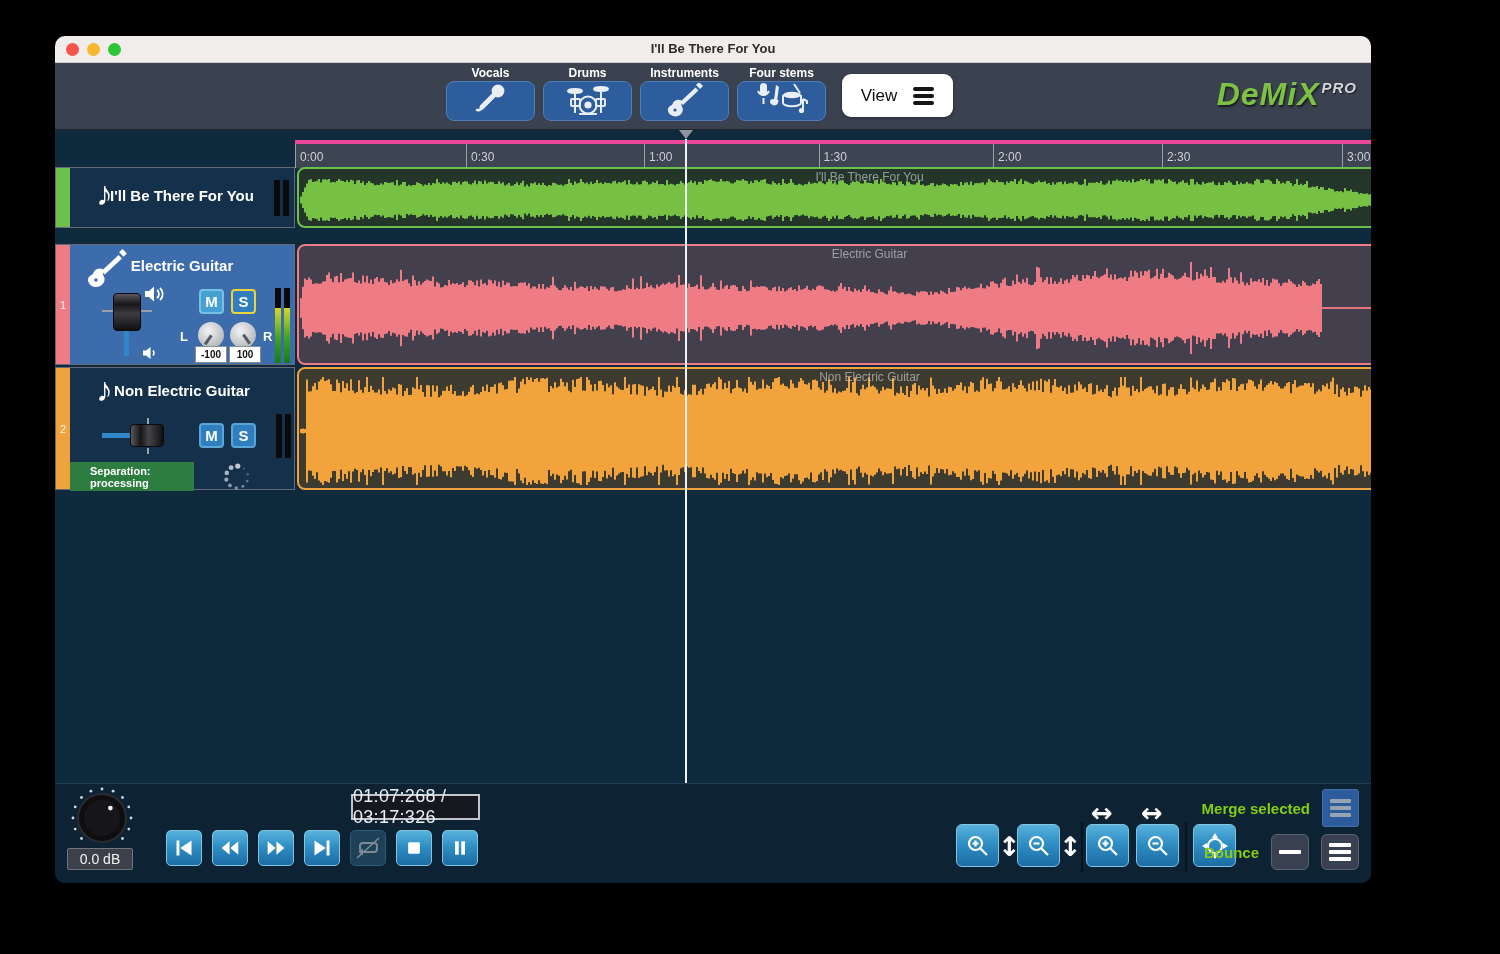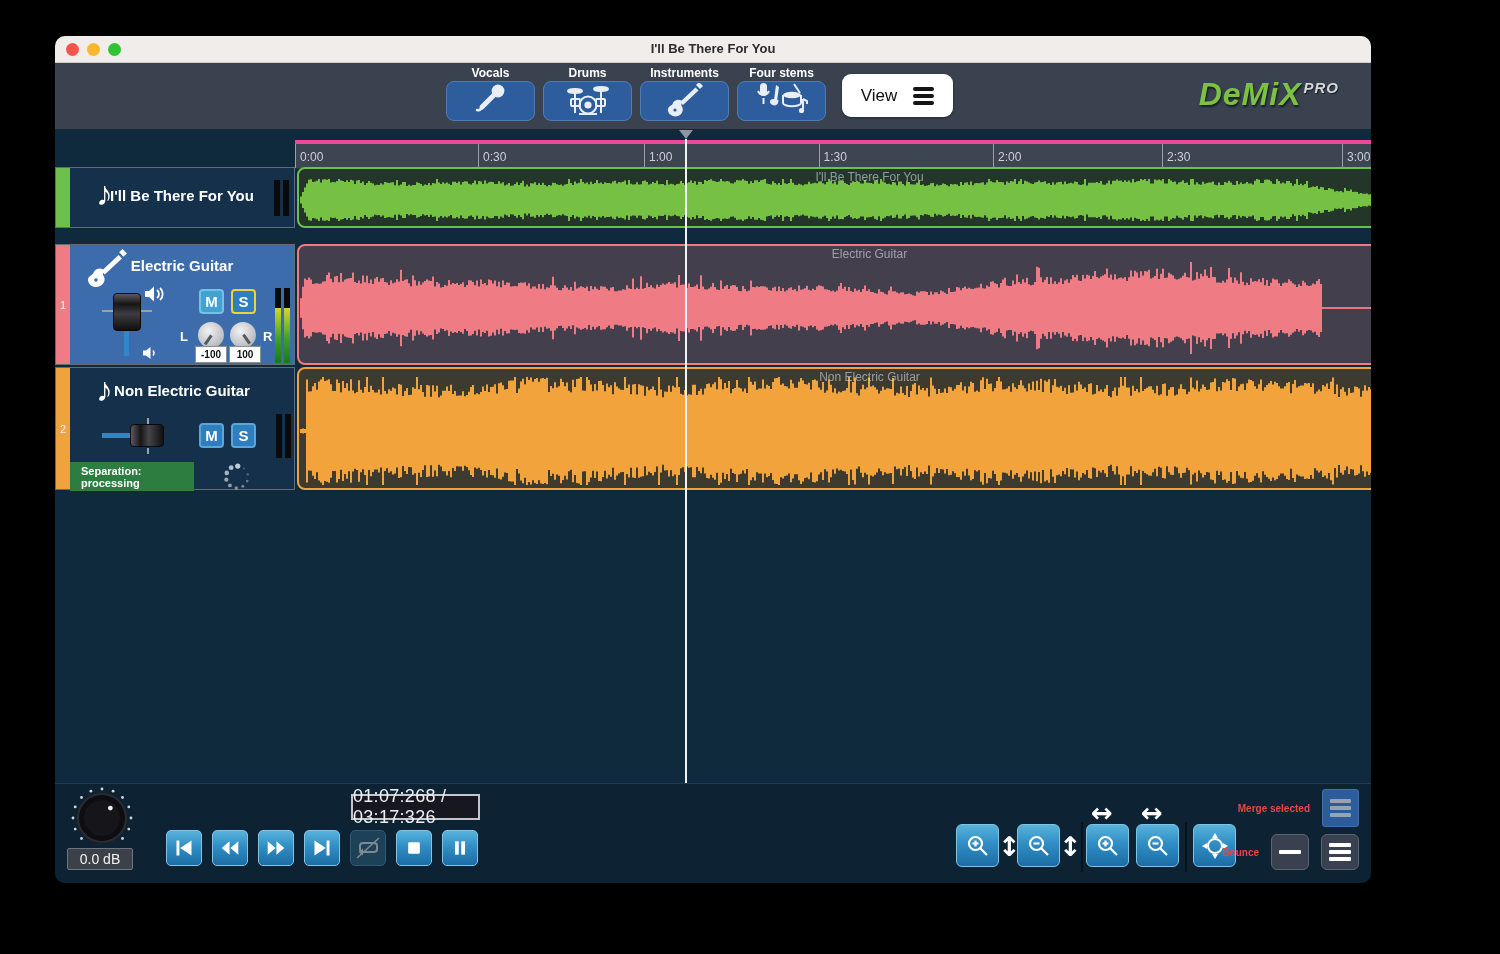--- a/index.html
+++ b/index.html
@@ -23,21 +23,21 @@
   .sep-btn { width:89px; height:40px; background:#2d5d9d; border:1px solid #507db6; border-radius:8px;
     display:flex; align-items:center; justify-content:center; }
   .view-btn { position:absolute; left:787px; top:11px; width:111px; height:43px; background:#fff;
     border-radius:9px; display:flex; align-items:center; justify-content:center; gap:16px; box-shadow:0 1px 3px rgba(0,0,0,.4); }
   .view-btn .vlabel { font-size:17px; color:#101010; }
   .burger { display:flex; flex-direction:column; gap:3px; }
   .burger i { display:block; width:21px; height:4px; border-radius:2px; background:#151515; }
   .logo { position:absolute; right:14px; top:13px; display:flex; align-items:flex-start; }
   .logo .brand { font-size:32px; font-weight:800; font-style:italic; letter-spacing:1px; color:#7cc142;
     text-shadow:1px 2px 2px rgba(0,0,0,.6);text-align:right; }
-  .logo .pro { font-size:15px; font-weight:800; font-style:italic; letter-spacing:1px; color:#d3d7dc; margin:3px 18px 0 2px;
+  .logo .pro { font-size:15px; font-weight:800; font-style:italic; letter-spacing:1px; color:#d3d7dc; margin:3px 0 0 2px;
     text-shadow:1px 1px 1px rgba(0,0,0,.6); }
 
   
   .content { position:relative; height:653px; background:#0f2a3d; }
 
   .ruler { position:absolute; left:240px; top:10px; width:1150px; height:29px; background:#3d4452;
     border-top:4px solid #ec4899; border-bottom:1px solid #2a3140; }
   .tick { position:absolute; top:0; height:100%; border-left:1px solid #99a0ad; }
   .tick span { position:absolute; left:4px; top:6px; font-size:12px; color:#ccd0d8; }
 
@@ -81,21 +81,21 @@
     background:linear-gradient(to bottom,#5a5a5e 0%,#161618 28%,#3c3c40 55%,#101012 100%);
     border:1px solid #0a0a0c; }
   .vfader-tick { position:absolute; height:2px; background:#9aa1ab; }
   .hfader-line { position:absolute; height:5px; background:#2f86c8; }
   .hfader-knob { position:absolute; width:34px; height:23px; border-radius:4px;
     background:linear-gradient(to right,#5a5a5e 0%,#161618 30%,#454549 55%,#101012 100%);
     border:1px solid #0a0a0c; }
   .hfader-tick { position:absolute; width:0; border-left:2px dashed #9aa1ab; }
 
   .status-badge { position:absolute; background:#2c7d3f; color:#fff; font-size:11px; font-weight:bold;
-    display:flex; align-items:center; padding-left:11px; }
+    display:flex; align-items:center; padding-left:20px; }
 
   
   .bottombar { position:relative; height:100px; background:#0d2333; border-top:1px solid #1e3c57; }
   .db-box { position:absolute; left:12px; top:64px; width:66px; height:22px; background:#3b4049;
     border:1px solid #70767f; border-radius:2px; color:#f2f2f2; font-size:14px;
     display:flex; align-items:center; justify-content:center; }
   .time-box { position:absolute; left:296px; top:10px; width:129px; height:26px; background:#17171f;
     border:2px solid #c2c6cc; color:#eceef2; font-size:18px; letter-spacing:.3px;
     display:flex; align-items:center; justify-content:center; }
   .transport { position:absolute; left:111px; top:46px; display:flex; gap:10px; }
@@ -103,21 +103,21 @@
     background:linear-gradient(to bottom,#58b2dc 0%,#2f8ec4 45%,#1c6ca5 100%);
     border:1px solid #7fc4e2; display:flex; align-items:center; justify-content:center; }
   .tbtn.disabled { background:#1d4258; border-color:#2d5possible; border-color:#2d5a74; }
   .zbtn { position:absolute; width:43px; height:43px; top:40px; border-radius:6px;
     background:linear-gradient(to bottom,#58b2dc 0%,#2f8ec4 45%,#1c6ca5 100%);
     border:1px solid #7fc4e2; display:flex; align-items:center; justify-content:center; }
   .zarrow { position:absolute; color:#fff; font-weight:bold; font-family:"DejaVu Sans", sans-serif; }
   .zdivider { position:absolute; top:38px; width:2px; height:50px; background:#06121c; }
   .actions { position:absolute; right:12px; top:5px; display:flex; flex-direction:column; gap:7px; align-items:flex-end; }
   .actrow { display:flex; align-items:center; gap:12px; }
-  .actlabel { color:#ef4444; font-size:10px; font-weight:bold; }
+  .actlabel { color:#84cc16; font-size:15px; font-weight:bold; }
   .merge-btn { width:37px; height:38px; background:#2c5c9a; border-radius:3px; border:1px solid #3f6fae;
     display:flex; flex-direction:column; gap:3px; align-items:center; justify-content:center; }
   .merge-btn i { display:block; width:21px; height:4px; background:#97a2b2; border-radius:1px; }
   .dk-btn { width:38px; height:36px; background:#394150; border:1px solid #5c6472; border-radius:6px;
     display:flex; flex-direction:column; gap:3px; align-items:center; justify-content:center; }
   .dk-btn i { display:block; width:22px; height:4px; background:#fff; border-radius:1px; }
 </style>
 </head>
 <body>
 
@@ -210,21 +210,21 @@
       <span class="pro">PRO</span>
     </div>
   </div>
 
   <div class="content">
 
     <div class="ruler" id="ruler">
         <div class="tick" style="left: 0px;">
           <span>0:00</span>
         </div>
-        <div class="tick" style="left: 183px;">
+        <div class="tick" style="left: 171px;">
           <span>0:30</span>
         </div>
         <div class="tick" style="left: 349px;">
           <span>1:00</span>
         </div>
         <div class="tick" style="left: 523.5px;">
           <span>1:30</span>
         </div>
         <div class="tick" style="left: 698px;">
           <span>2:00</span>

